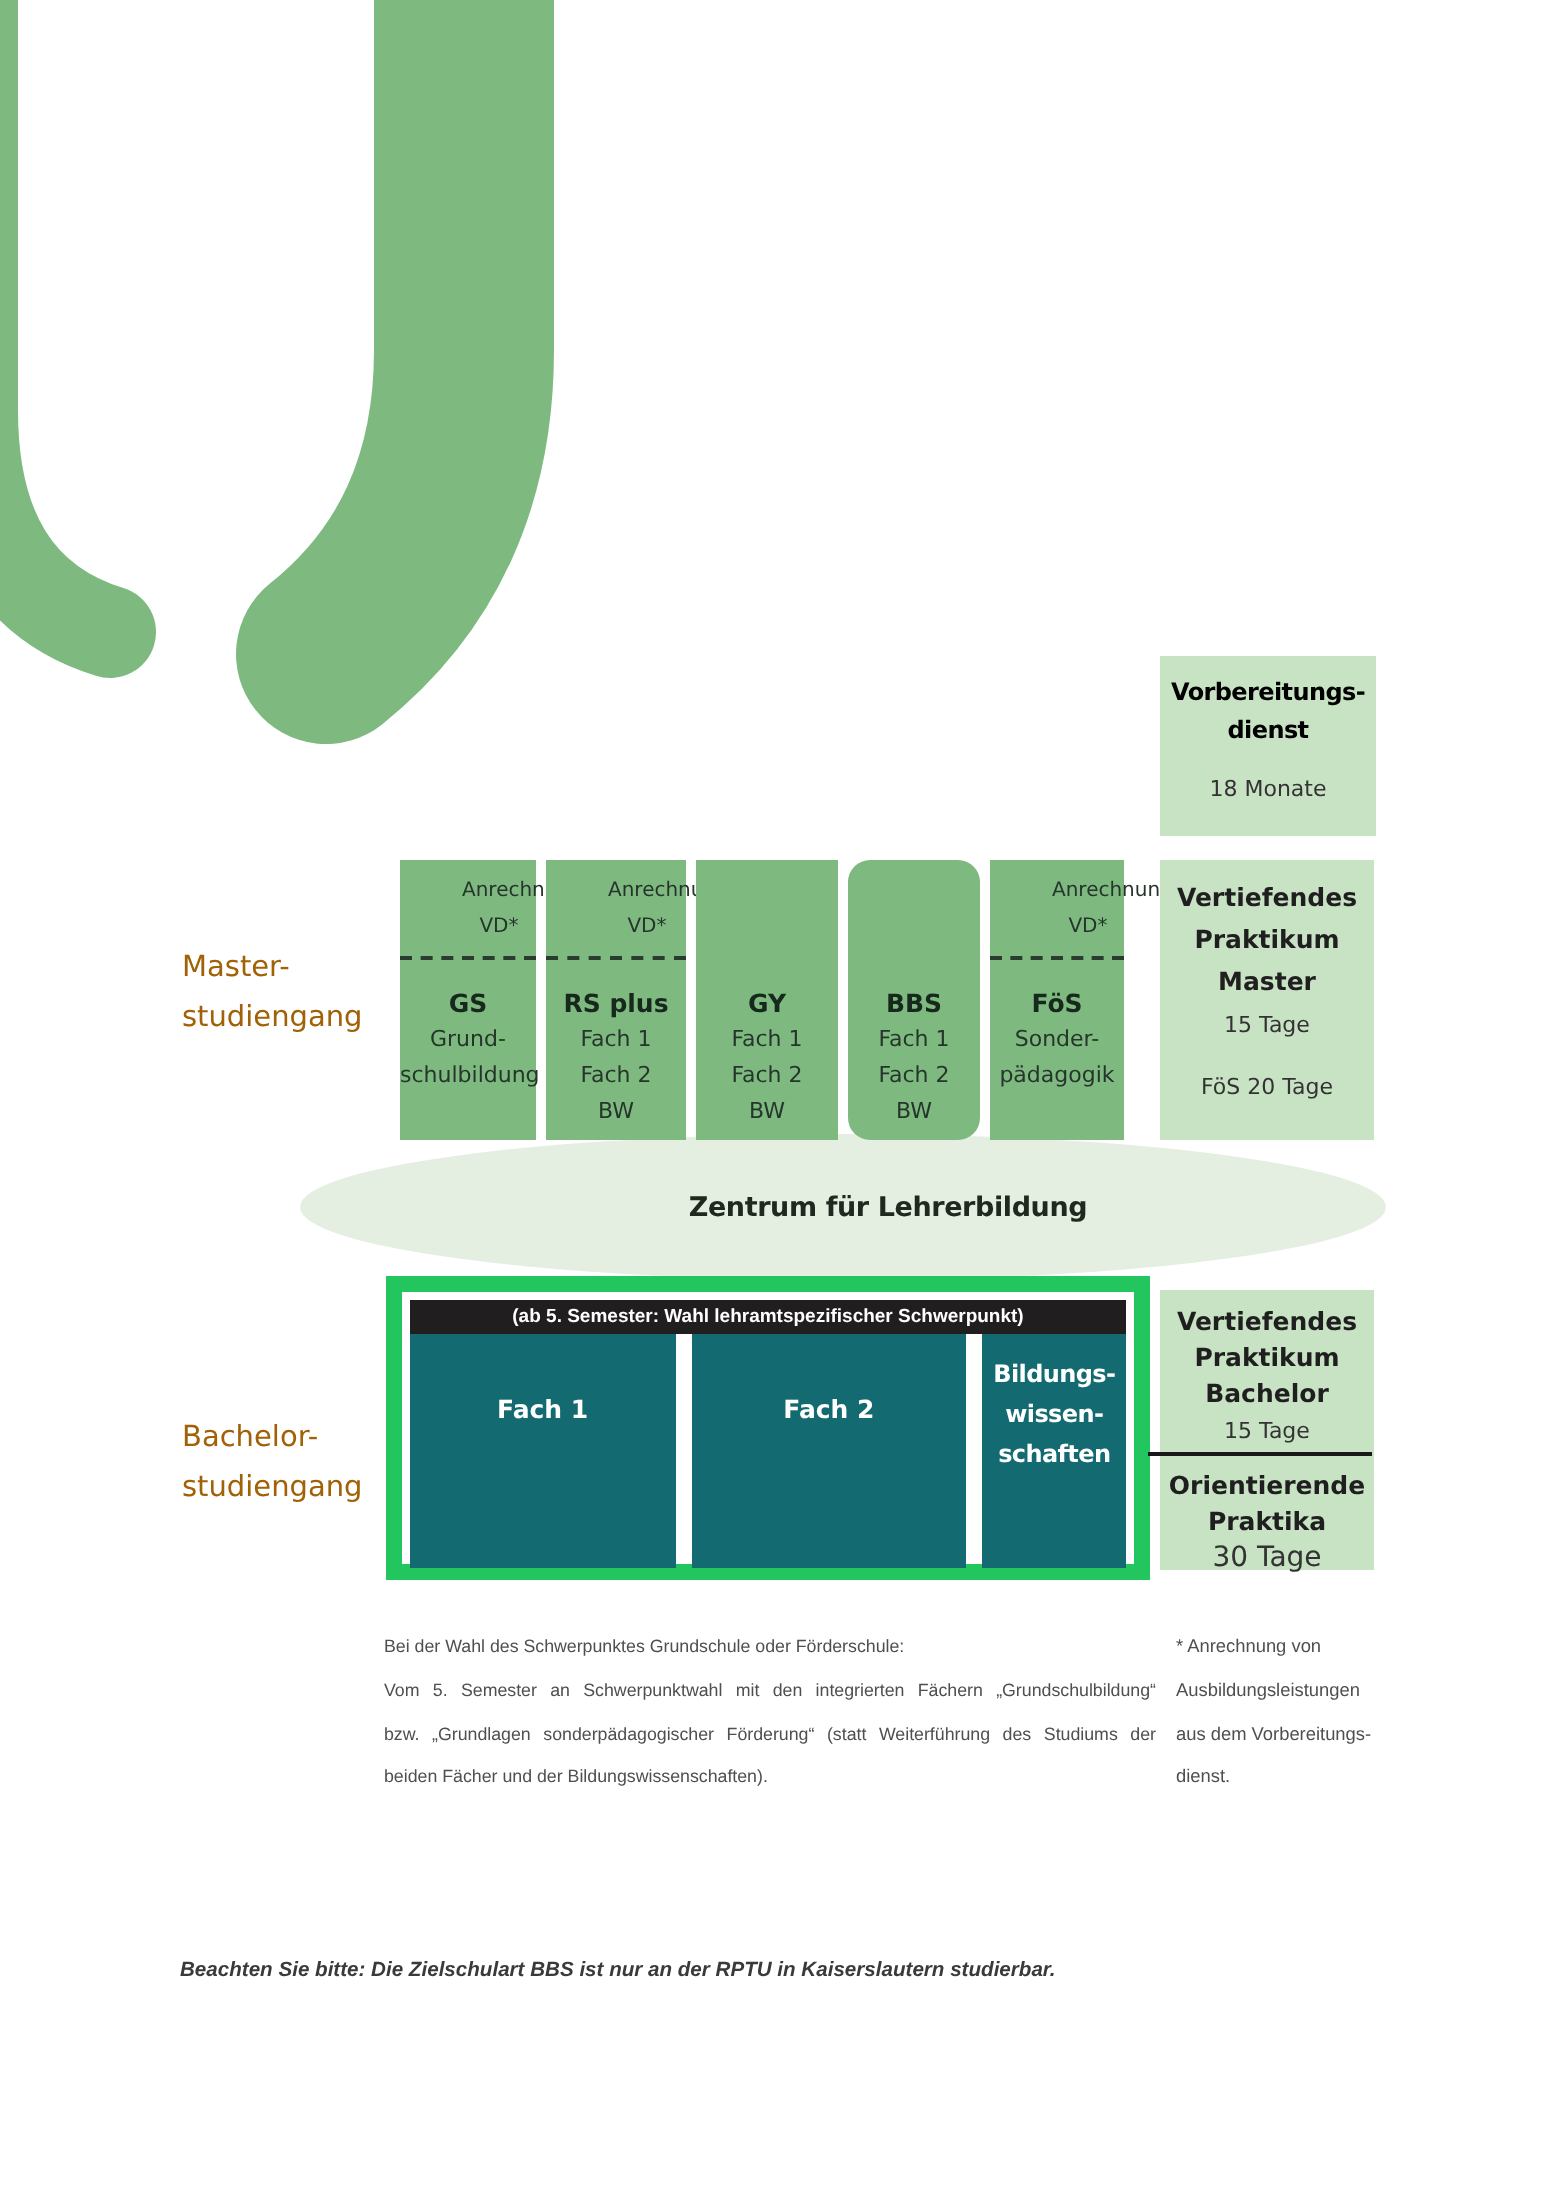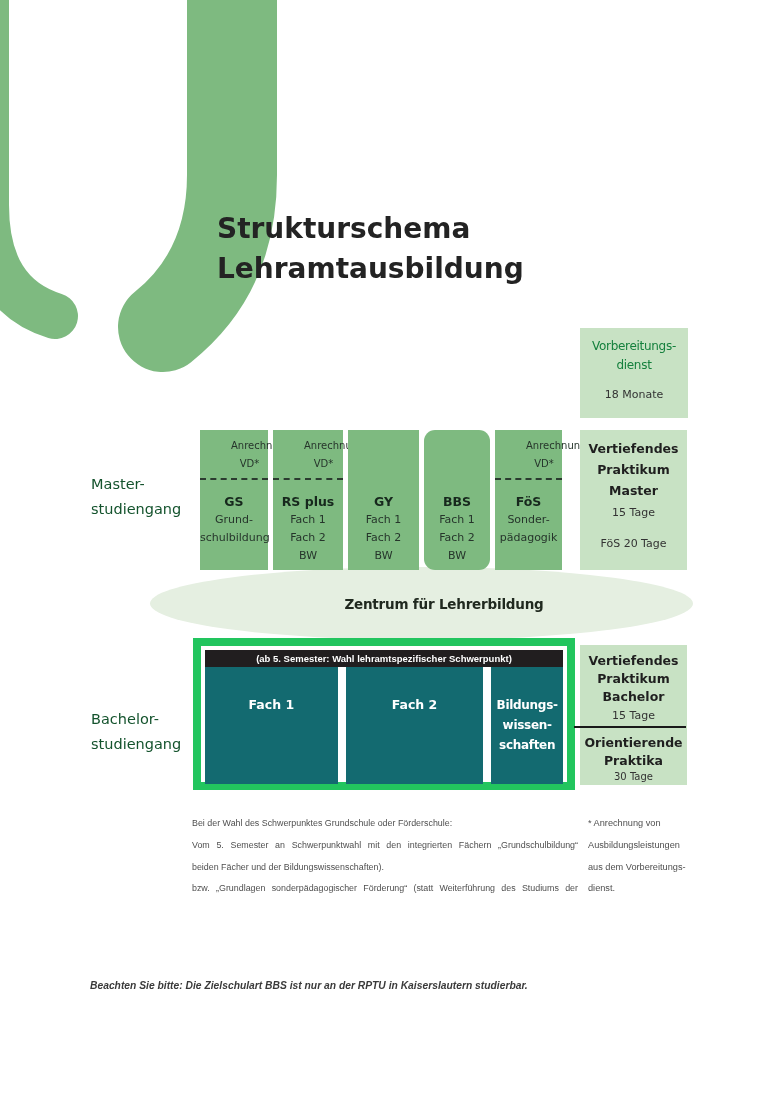--- a/index.html
+++ b/index.html
@@ -9,33 +9,33 @@
   .pre{white-space:pre-line;}
 
   
   .u-logo{position:absolute;left:0;top:0;}
 
   
   .title{position:absolute;left:217px;top:209px;margin:0;font-size:28px;line-height:40px;
          font-weight:700;color:#232323;white-space:pre-line;letter-spacing:0;}
 
   
-  .row-label{position:absolute;left:91px;font-size:14.5px;line-height:25px;color:#14532d;
+  .row-label{position:absolute;left:91px;font-size:14.5px;line-height:25px;color:#a16207;
              white-space:pre-line;}
   .row-label.master{top:472px;}
   .row-label.bachelor{top:707px;}
 
   
   .gbox{position:absolute;background:#7eba80;text-align:center;color:#26352b;}
   .lbox{position:absolute;background:#c8e2c4;text-align:center;color:#2b2b2b;}
 
   
   .vd-box{left:580px;top:328px;width:108px;height:90px;}
-  .vd-box .t{padding-top:9px;font-weight:400;font-size:12px;line-height:19px;
-             letter-spacing:-0.3px;color:#15803d;}
+  .vd-box .t{padding-top:9px;font-weight:700;font-size:12px;line-height:19px;
+             letter-spacing:-0.3px;color:#000000;}
   .vd-box .d{margin-top:13px;font-size:11px;color:#333;}
 
   
   .mcol{top:430px;height:140px;}
   .c1{left:200px;width:68px;} .c2{left:273px;width:70px;} .c3{left:348px;width:71px;}
   .c4{left:424px;width:66px;border-radius:11px;} .c5{left:495px;width:67px;}
   .anr{height:50px;box-sizing:border-box;padding-top:7px;font-size:10px;line-height:18px;
        border-bottom:2px dashed #2b3b2f;padding-left:31px;}
   .anr.empty{border-bottom:none;}
   .mname{margin-top:14px;font-size:12.5px;font-weight:700;color:#17281d;}
@@ -55,28 +55,28 @@
   
   .bframe{left:193px;top:638px;width:382px;height:152px;box-sizing:border-box;
           border:8px solid #22c55e;background:#fff;padding:4px;}
   .bheader{height:17px;background:#211e1f;color:#fff;font-size:9.5px;font-weight:700;
            display:flex;align-items:center;justify-content:center;
            font-family:"Liberation Sans",sans-serif;letter-spacing:0;}
   .brow{display:flex;gap:8px;height:117px;}
   .tbox{background:#136a70;color:#fff;font-weight:700;font-size:12.5px;line-height:20px;
         text-align:center;box-sizing:border-box;padding-top:28px;}
   .tbox.f1{width:135px;} .tbox.f2{width:140px;}
-  .tbox.bw{width:73px;font-size:12px;letter-spacing:-0.3px;padding-top:28px;}
+  .tbox.bw{width:73px;font-size:12px;letter-spacing:-0.3px;padding-top:10px;}
 
   
   .vpb-box{left:580px;top:645px;width:107px;height:140px;}
   .vpb-top .t{padding-top:7px;font-weight:700;font-size:12.5px;line-height:18px;color:#1f1f1f;}
   .vpb-top .d{margin-top:3px;font-size:11px;color:#333;}
   .vpb-bot .t{padding-top:8px;font-weight:700;font-size:12.5px;line-height:18px;color:#1f1f1f;}
-  .vpb-bot .d{margin-top:1px;font-size:10px;color:#333;}
+  .vpb-bot .d{margin-top:1px;font-size:14px;color:#333;}
   .vpb-top{height:81px;}
   .divider{left:574px;top:726px;width:112px;height:2px;background:#191919;z-index:3;}
 
   
   .fn{position:absolute;font-family:"Liberation Sans",sans-serif;color:#4f4f4f;}
   .fn-left{left:192px;top:813px;width:386px;font-size:8.9px;}
   .fn-left .ln{line-height:21.8px;}
   .fn-left .just{text-align:justify;text-align-last:justify;}
   .fn-right{left:588px;top:813px;width:110px;font-size:9.2px;line-height:21.8px;}
 
@@ -87,22 +87,20 @@
 </head>
 <body>
 
 <div class="page">
 
   <svg class="u-logo" width="320" height="400" viewBox="0 0 320 400" aria-hidden="true">
     <path d="M -14 -40 L -14 205 Q -14 295 55 316" fill="none" stroke="#7eba80" stroke-width="46" stroke-linecap="round"></path>
     <path d="M 232 -40 L 232 175 Q 232 272 163 327" fill="none" stroke="#7eba80" stroke-width="90" stroke-linecap="round"></path>
   </svg>
 
-  <h1 class="title pre">Strukturschema
-Lehramtausbildung</h1>
 
   <div class="abs zlb">
     <span>Zentrum für Lehrerbildung</span>
   </div>
 
   <div class="row-label master">Master-
 studiengang</div>
   <div class="row-label bachelor">Bachelor-
 studiengang</div>
 
@@ -179,22 +177,22 @@
       <div class="t pre">Orientierende
 Praktika</div>
       <div class="d">30 Tage</div>
     </div>
   </div>
   <div class="abs divider"></div>
 
   <div class="fn fn-left">
     <div class="ln">Bei der Wahl des Schwerpunktes Grundschule oder Förderschule:</div>
     <div class="ln just">Vom 5. Semester an Schwerpunktwahl mit den integrierten Fächern „Grundschulbildung“</div>
+    <div class="ln just">bzw. „Grundlagen sonderpädagogischer Förderung“ (statt Weiterführung des Studiums der</div>
     <div class="ln">beiden Fächer und der Bildungswissenschaften).</div>
-    <div class="ln just">bzw. „Grundlagen sonderpädagogischer Förderung“ (statt Weiterführung des Studiums der</div>
   </div>
   <div class="fn fn-right pre">* Anrechnung von
 Ausbildungsleistungen
 aus dem Vorbereitungs-
 dienst.</div>
 
   <div class="note">Beachten Sie bitte: Die Zielschulart BBS ist nur an der RPTU in Kaiserslautern studierbar.</div>
 
 </div>
 

